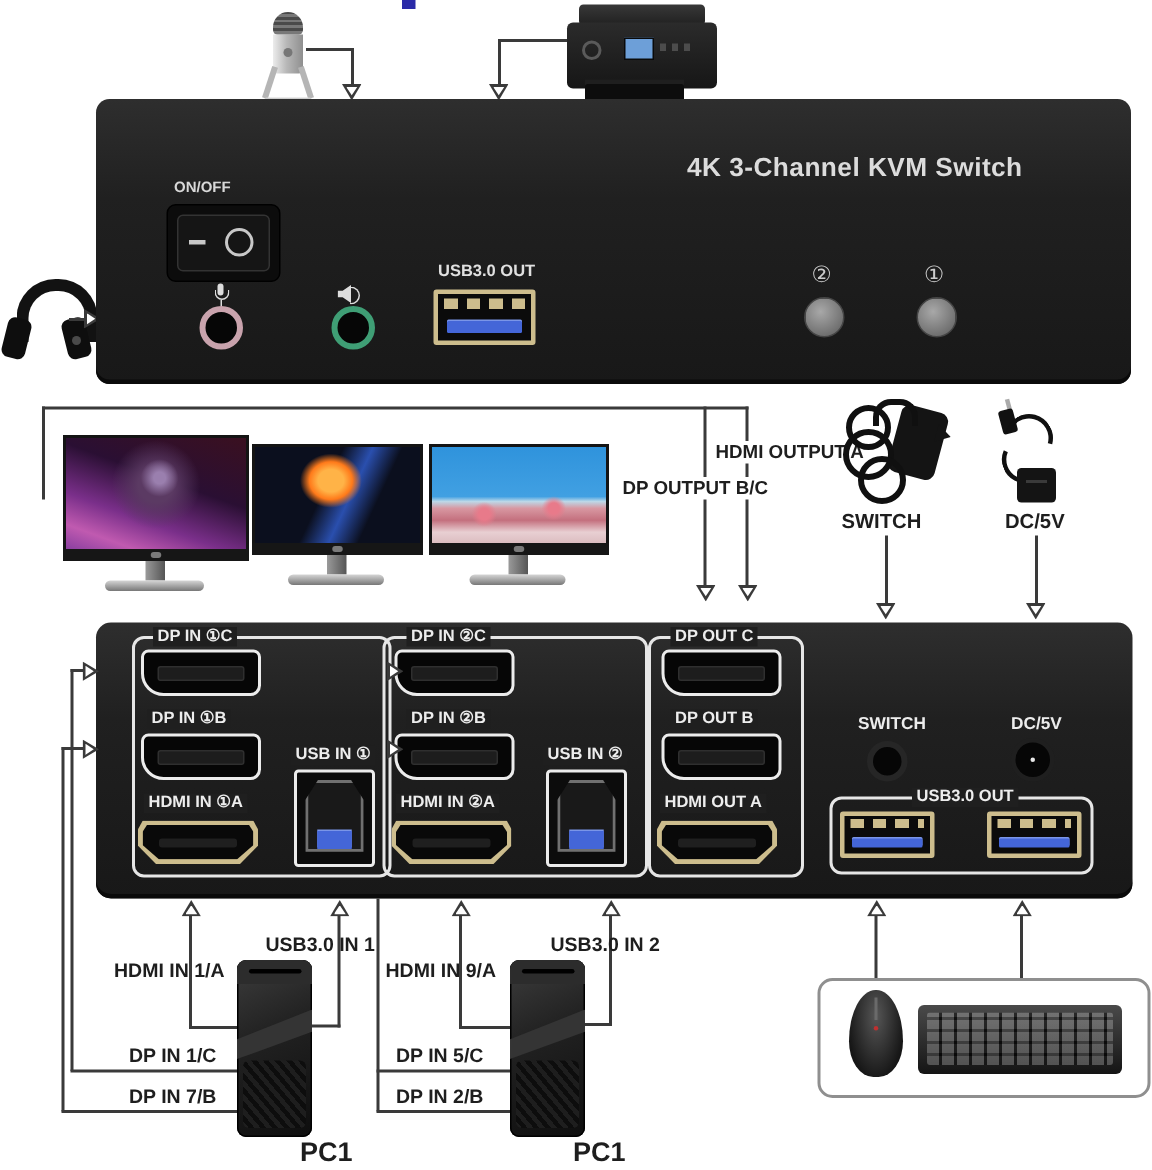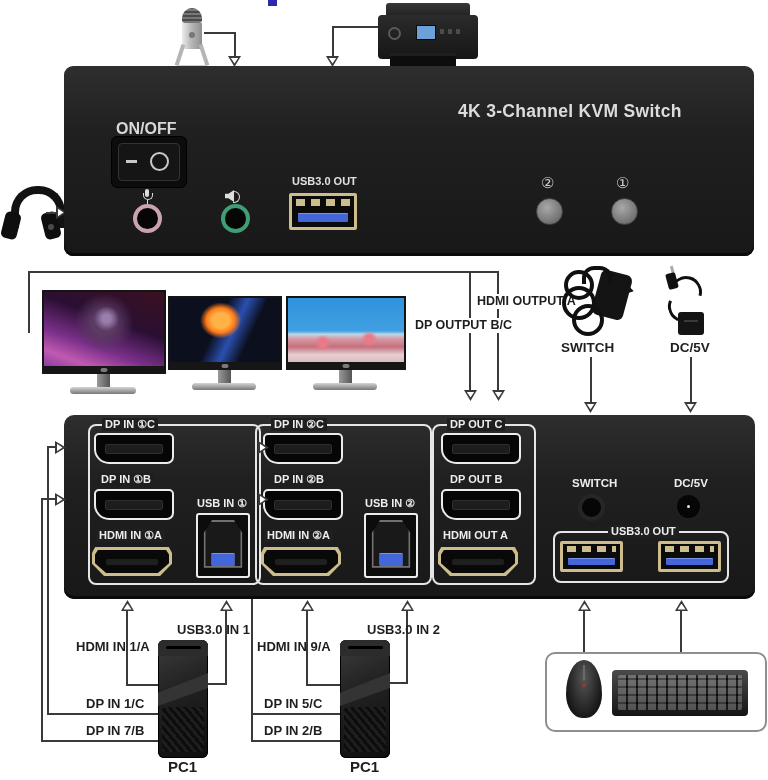--- a/index.html
+++ b/index.html
@@ -15,21 +15,21 @@
   .tri-up{width:13px;height:11px;clip-path:polygon(50% 0,100% 100%,0 100%);}
   .tri-up::after{left:2.5px;top:3.5px;width:8px;height:6px;clip-path:polygon(50% 0,100% 100%,0 100%);}
   .tri-right{width:11px;height:13px;clip-path:polygon(0 0,100% 50%,0 100%);}
   .tri-right::after{left:1.5px;top:2.5px;width:6px;height:8px;clip-path:polygon(0 0,100% 50%,0 100%);}
   
   .lbl-dark{position:absolute;font-size:13px;font-weight:bold;color:#1e1e1e;white-space:nowrap;}
   .lbl-mid{position:absolute;font-size:12.5px;font-weight:bold;color:#1e1e1e;white-space:nowrap;
            background:#fff;padding:0 3px;line-height:15px;}
   .lbl-panel{position:absolute;font-size:11px;font-weight:bold;color:#ededed;white-space:nowrap;
              background:#1f1f1f;padding:0 3px;line-height:13px;z-index:3;}
-  .lbl-name{position:absolute;font-size:15px;font-weight:bold;color:#1e1e1e;white-space:nowrap;}
+  .lbl-name{position:absolute;font-size:18px;font-weight:bold;color:#1e1e1e;white-space:nowrap;margin-left:32px;}
   
   .panel{position:absolute;background:linear-gradient(180deg,#2e2e2e 0%,#202020 35%,#181818 100%);
          border-radius:9px;box-shadow:inset 0 -3px 0 #0a0a0a;}
   .group-box{position:absolute;border:2px solid #e6e6e6;border-radius:8px;}
   
   .dp-port{position:absolute;border:2px solid #ececec;background:#060606;border-radius:5px 5px 7px 15px;}
   .dp-slot{position:absolute;left:12%;top:34%;width:74%;height:30%;background:#1d1d1d;
            border:1px solid #2f2f2f;border-radius:2px;}
   .hdmi-port{position:absolute;background:#cdbd8d;
              clip-path:polygon(4% 0,96% 0,100% 20%,100% 58%,85% 100%,15% 100%,0 58%,0 20%);}
@@ -113,21 +113,21 @@
     <div class="abs" style="left:1px;top:26px;width:16px;height:27px;background:#0e0e0e;border-radius:5px;transform:rotate(14deg);"></div>
     <div class="abs" style="left:41px;top:26px;width:16px;height:27px;background:#0e0e0e;border-radius:5px;transform:rotate(-14deg);"></div>
     <div class="abs" style="left:46px;top:38px;width:6px;height:6px;border-radius:50%;background:#4a4a4a;"></div>
   </div>
   <div class="ln" style="left:46px;top:212px;width:11px;height:2px;"></div>
   <div class="tri tri-right" style="left:56px;top:206px;"></div>
 
   <div class="panel" style="left:64px;top:66px;width:690px;height:190px;"></div>
   <div class="abs" style="left:458px;top:101px;font-size:17.5px;font-weight:600;color:#dcdcdc;letter-spacing:.3px;">4K 3-Channel KVM Switch</div>
 
-  <div class="abs" style="left:116px;top:120px;font-size:16px;font-weight:bold;color:#d8d8d8;">ON/OFF</div>
+  <div class="abs" style="left:116px;top:120px;font-size:10px;font-weight:bold;color:#d8d8d8;">ON/OFF</div>
   <div class="abs" style="left:111px;top:136px;width:74px;height:50px;background:#0c0c0c;border-radius:6px;border:1px solid #000;">
     <div class="abs" style="left:6px;top:6px;width:60px;height:36px;background:#151515;border:1px solid #333;border-radius:4px;"></div>
     <div class="abs" style="left:14px;top:23px;width:11px;height:2.5px;background:#c8c8c8;"></div>
     <div class="abs" style="left:38px;top:15px;width:15px;height:15px;border:2px solid #c8c8c8;border-radius:50%;"></div>
   </div>
 
   <div class="abs" style="left:141px;top:189px;width:12px;height:15px;">
     <div class="abs" style="left:4px;top:0;width:4px;height:8px;background:#ddd;border-radius:2px;"></div>
     <div class="abs" style="left:1.5px;top:4px;width:8px;height:6px;border:1.5px solid #ddd;border-top:none;border-radius:0 0 6px 6px;"></div>
     <div class="abs" style="left:5.5px;top:11px;width:1.5px;height:4px;background:#ddd;"></div>

